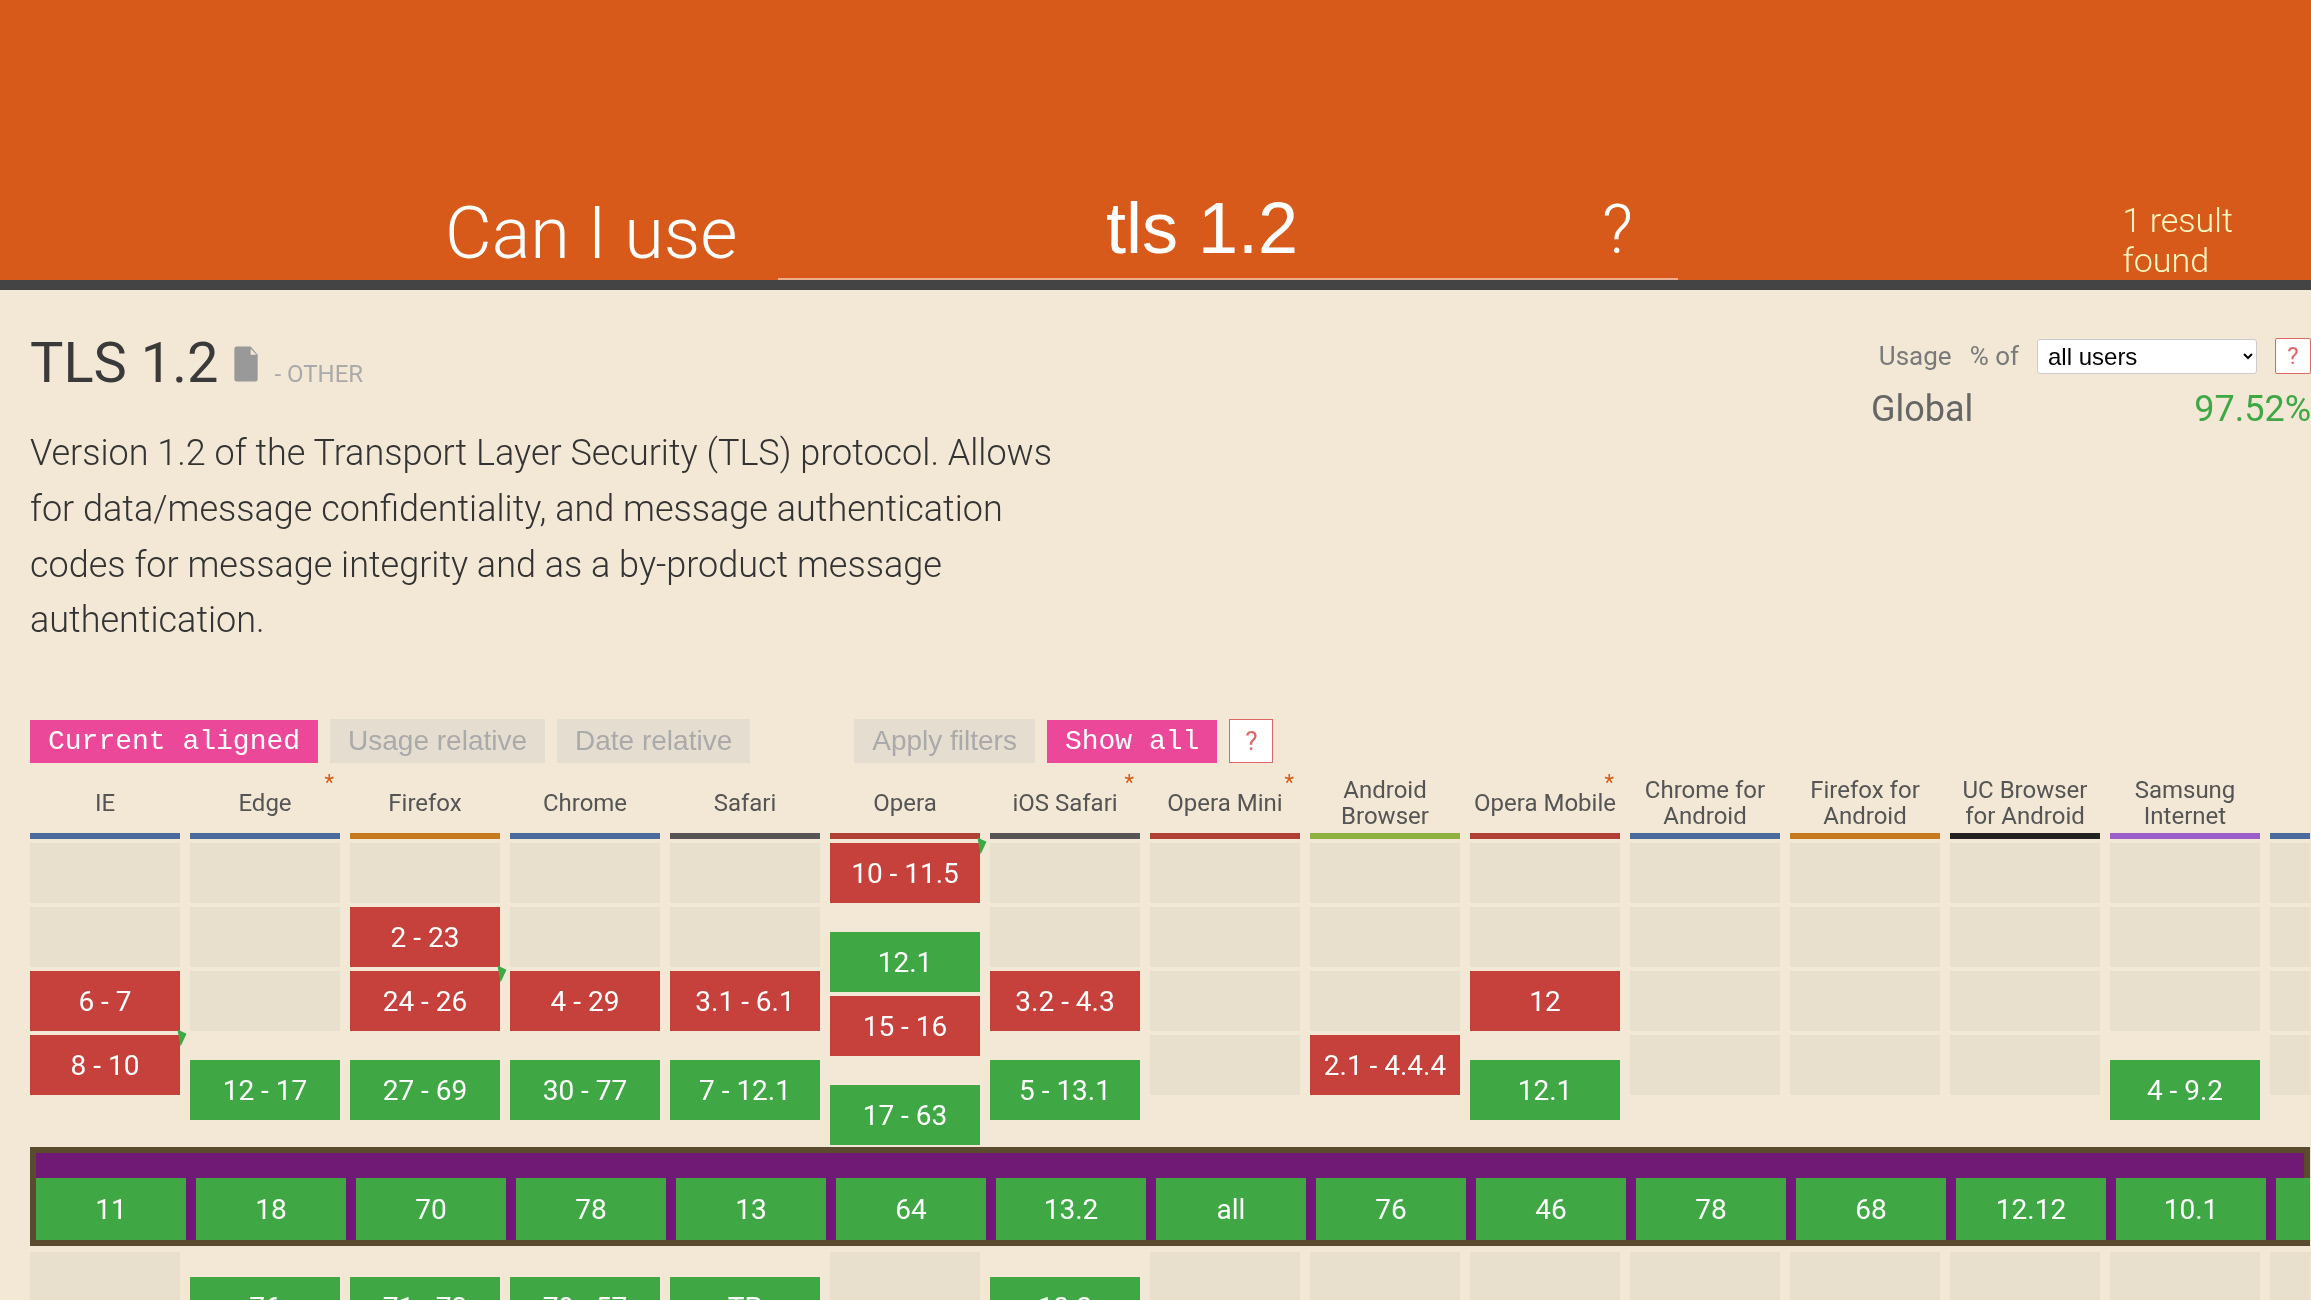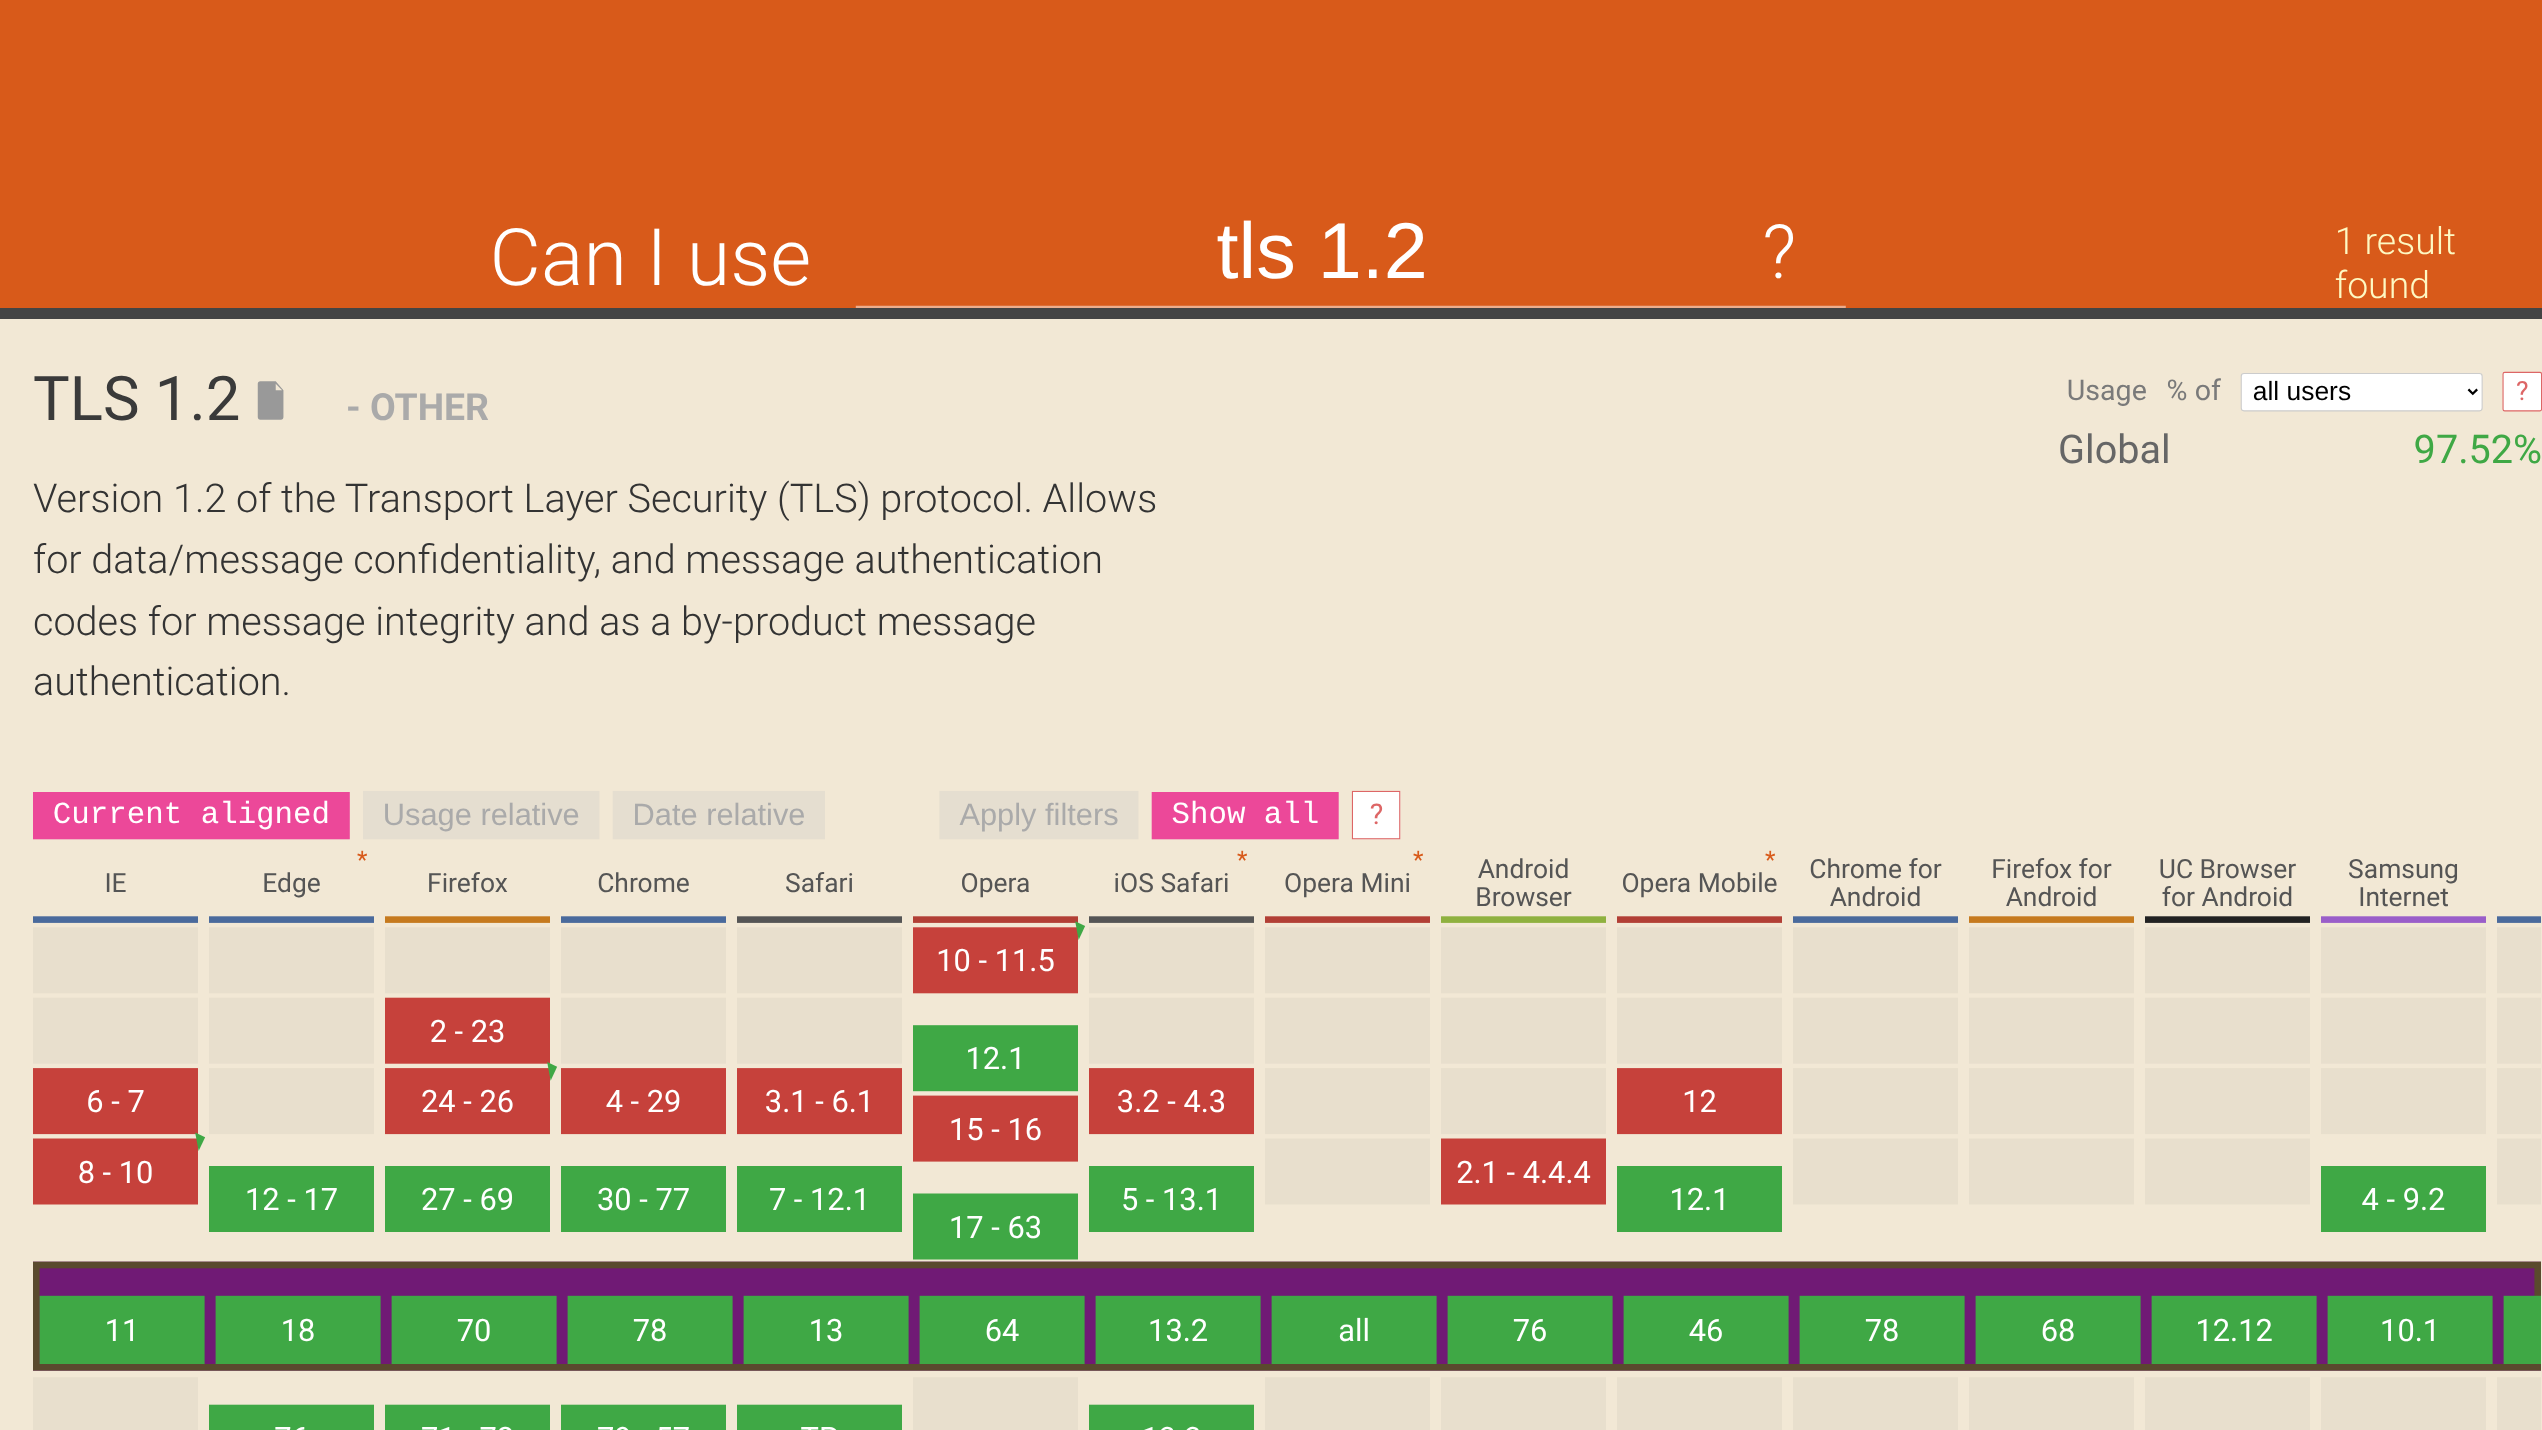--- a/index.html
+++ b/index.html
@@ -81,21 +81,21 @@
 .content {
   padding: 40px 30px 0 30px;
 }
 .feature-header {
   display: flex;
   align-items: baseline;
   gap: 14px;
 }
 .feature-title { font-size: 56px; font-weight: 400; color: #3a3a3a; }
 .doc-icon { width: 28px; height: 36px; fill: #999; }
-.feature-cat { font-size: 34px; color: #aaa; font-weight: 700; margin-left: 40px; }
+.feature-cat { font-size: 24px; color: #aaa; font-weight: 400; }
 .feature-desc {
   font-size: 36px;
   font-weight: 300;
   color: #333;
   max-width: 1060px;
   margin-top: 30px;
   line-height: 1.55;
 }
 .usage-box {
   position: absolute;

